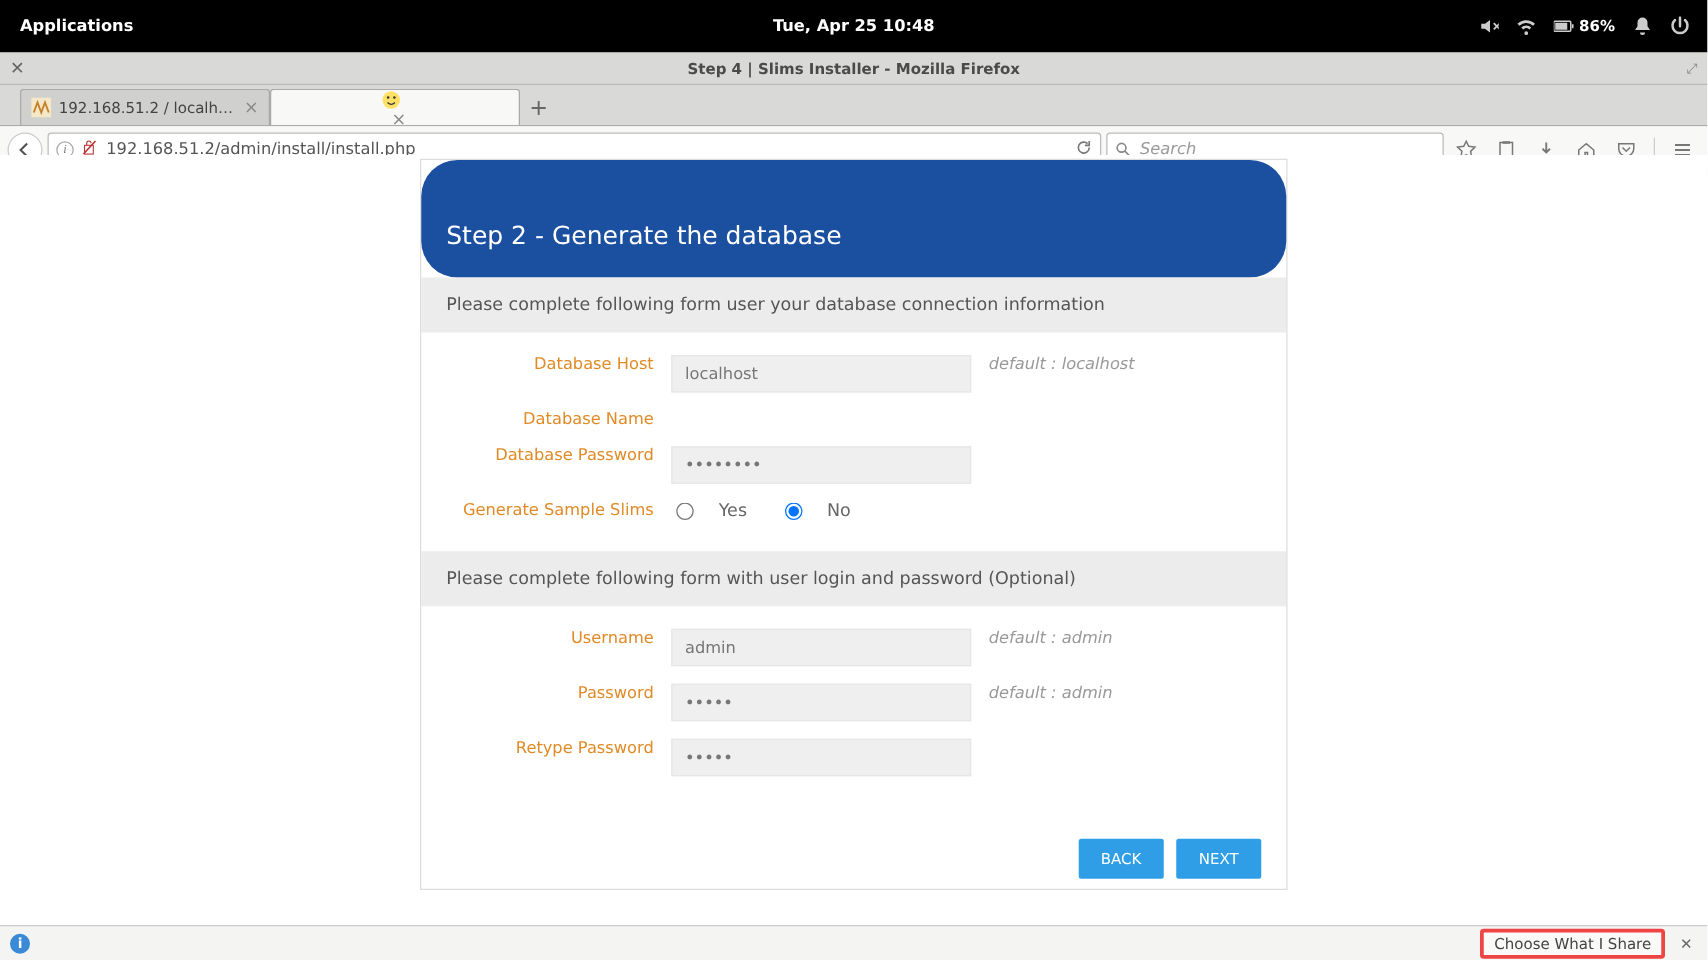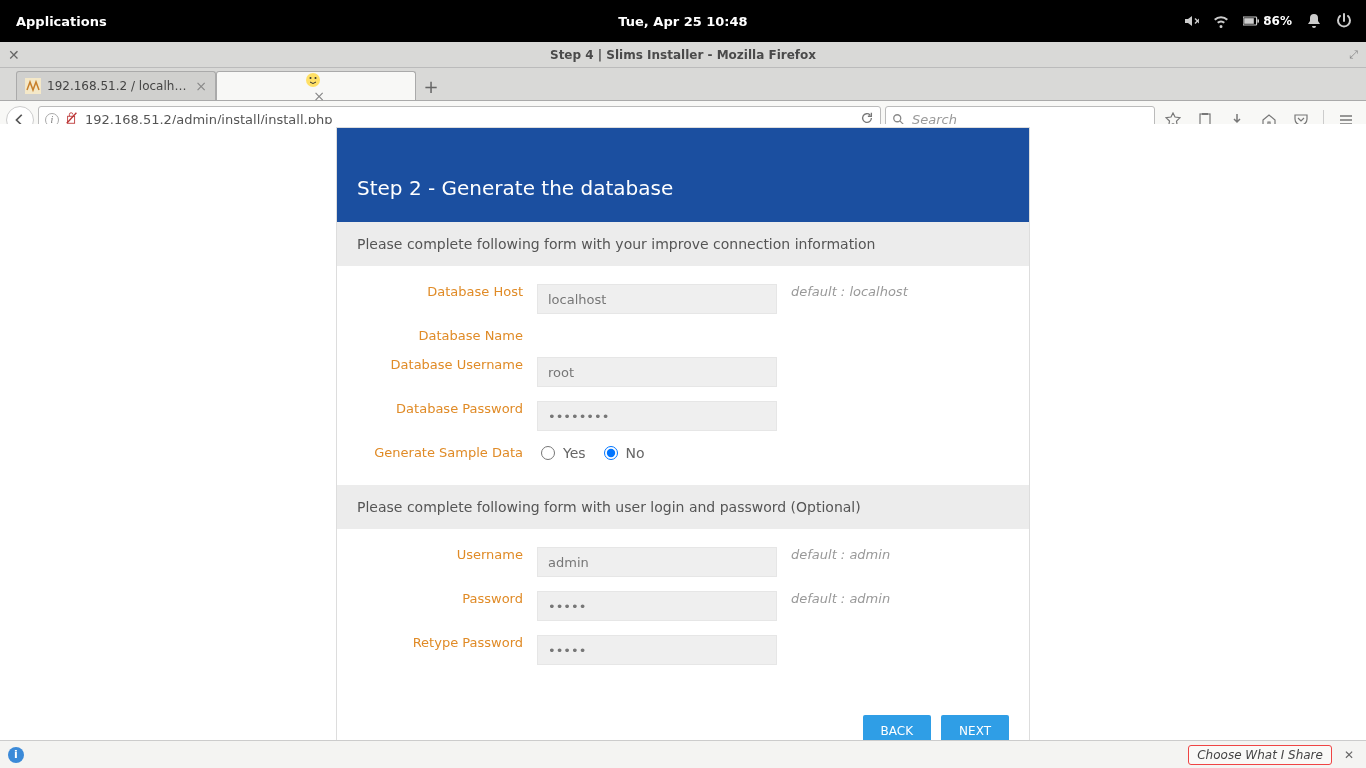--- a/index.html
+++ b/index.html
@@ -35,38 +35,38 @@
 .url-bar { flex: 1; height: 28px; border: 1px solid #bbb; border-radius: 3px; background: #fff; display: flex; align-items: center; padding: 0 6px; font-size: 13px; color: #555; gap: 6px; }
 .url-bar .url-text { flex: 1; }
 .url-bar .reload { cursor: pointer; color: #777; }
 .search-bar { width: 270px; height: 28px; border: 1px solid #bbb; border-radius: 3px; background: #fff; display: flex; align-items: center; padding: 0 6px; font-size: 13px; color: #999; gap: 6px; font-style: italic; }
 .search-bar svg { fill: #888; }
 .tool-icon { width: 28px; height: 28px; display: flex; align-items: center; justify-content: center; cursor: pointer; color: #666; }
 
 
 .viewport { position: absolute; top: 124px; left: 0; right: 0; bottom: 28px; background: #fff; overflow: hidden; }
 .installer { width: 694px; margin: 3px auto 0; background: #fff; border: 1px solid #ddd; }
-.inst-header { background: #1b4fa0; color: #fff; padding: 48px 20px 22px; font-size: 20px; }
+.inst-header { background: #1b4fa0; color: #fff; padding: 48px 20px 22px; font-size: 20px; border-radius: 29px; }
 .inst-section { background: #ececec; color: #555; padding: 14px 20px; font-size: 14px; }
 .inst-body { padding: 18px 20px 10px; }
 .form-row { display: flex; align-items: flex-start; margin-bottom: 14px; }
 .form-row label { width: 180px; text-align: right; color: #e08b27; font-size: 13px; padding-right: 14px; }
 .form-row input[type=text], .form-row input[type=password] { width: 240px; height: 30px; background: #efefef; border: 1px solid #e6e6e6; padding: 0 10px; font-size: 13px; color: #777; }
 .form-row .hint { margin-left: 14px; font-style: italic; color: #999; font-size: 13px; }
-.radio-grp { display: flex; align-items: center; gap: 8px; padding-left: 4px; }
+.radio-grp { display: flex; align-items: center; gap: 20px; padding-left: 4px; }
 .radio-grp input { width: 14px; height: 14px; }
 .radio-grp span { color: #666; font-size: 14px; margin-right: 10px; }
 .inst-footer { padding: 26px 20px 8px; display: flex; justify-content: flex-end; gap: 10px; }
 .btn { background: #2f9ee6; color: #fff; border: none; padding: 9px 18px; font-size: 12px; cursor: pointer; border-radius: 2px; }
 
 
 .info-bar { position: absolute; bottom: 0; left: 0; right: 0; height: 28px; background: #f4f4f2; border-top: 1px solid #ccc; display: flex; align-items: center; font-size: 12px; color: #444; padding: 0 8px; gap: 8px; }
 .info-bar .info-icon { width: 16px; height: 16px; border-radius: 50%; background: #3b8ad8; color: #fff; display: flex; align-items: center; justify-content: center; font-size: 11px; font-weight: bold; }
 .info-bar .spacer { flex: 1; }
-.info-bar .choose { border: 1px solid #ef4444; background: #f9f9f7; padding: 2px 8px; border-radius: 3px; cursor: pointer; font-style: italic; }
+.info-bar .choose { border: 3px solid #ef4444; background: #f9f9f7; padding: 2px 8px; border-radius: 3px; cursor: pointer; }
 .info-bar .dismiss { cursor: pointer; color: #666; padding: 0 4px; }
 
 
 .ico { width: 16px; height: 16px; }
 </style>
 </head>
 <body>
 
 <div class="gnome-bar">
   <div class="apps">Applications</div>
@@ -186,40 +186,36 @@
   <div class="tool-icon">
       <svg class="ico" viewBox="0 0 16 16">
         <path d="M2 4h12M2 8h12M2 12h12" stroke="#777" stroke-width="1.5"></path>
       </svg>
     </div>
 </div>
 
 <div class="viewport">
   <div class="installer">
     <div class="inst-header">Step 2 - Generate the database</div>
-    <div class="inst-section">Please complete following form with your improve connection information</div>
+    <div class="inst-section">Please complete following form user your database connection information</div>
     <div class="inst-body">
       <div class="form-row">
         <label>Database Host</label>
         <input type="text" value="localhost" style="">
         <span class="hint">default : localhost</span>
       </div>
       <div class="form-row">
         <label>Database Name</label>
       </div>
       <div class="form-row">
-        <label>Database Username</label>
-        <input type="text" value="root" style="">
-      </div>
-      <div class="form-row">
         <label>Database Password</label>
         <input type="text" value="••••••••" style="">
       </div>
       <div class="form-row">
-        <label>Generate Sample Data</label>
+        <label>Generate Sample Slims</label>
         <div class="radio-grp">
           <input type="radio" name="sample" style="">
           <span>Yes</span>
           <input type="radio" name="sample" checked="" style="">
           <span>No</span>
         </div>
       </div>
     </div>
     <div class="inst-section">Please complete following form with user login and password (Optional)</div>
     <div class="inst-body">

